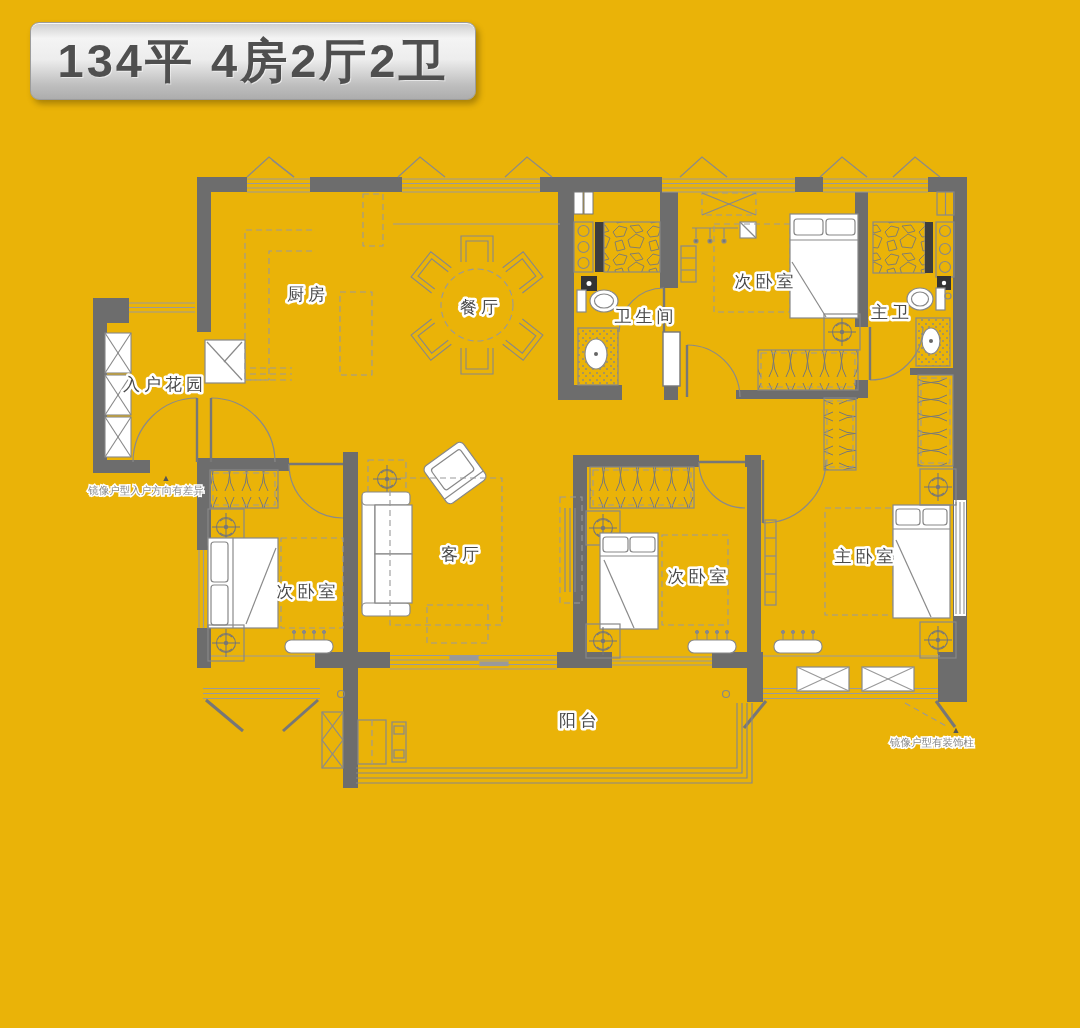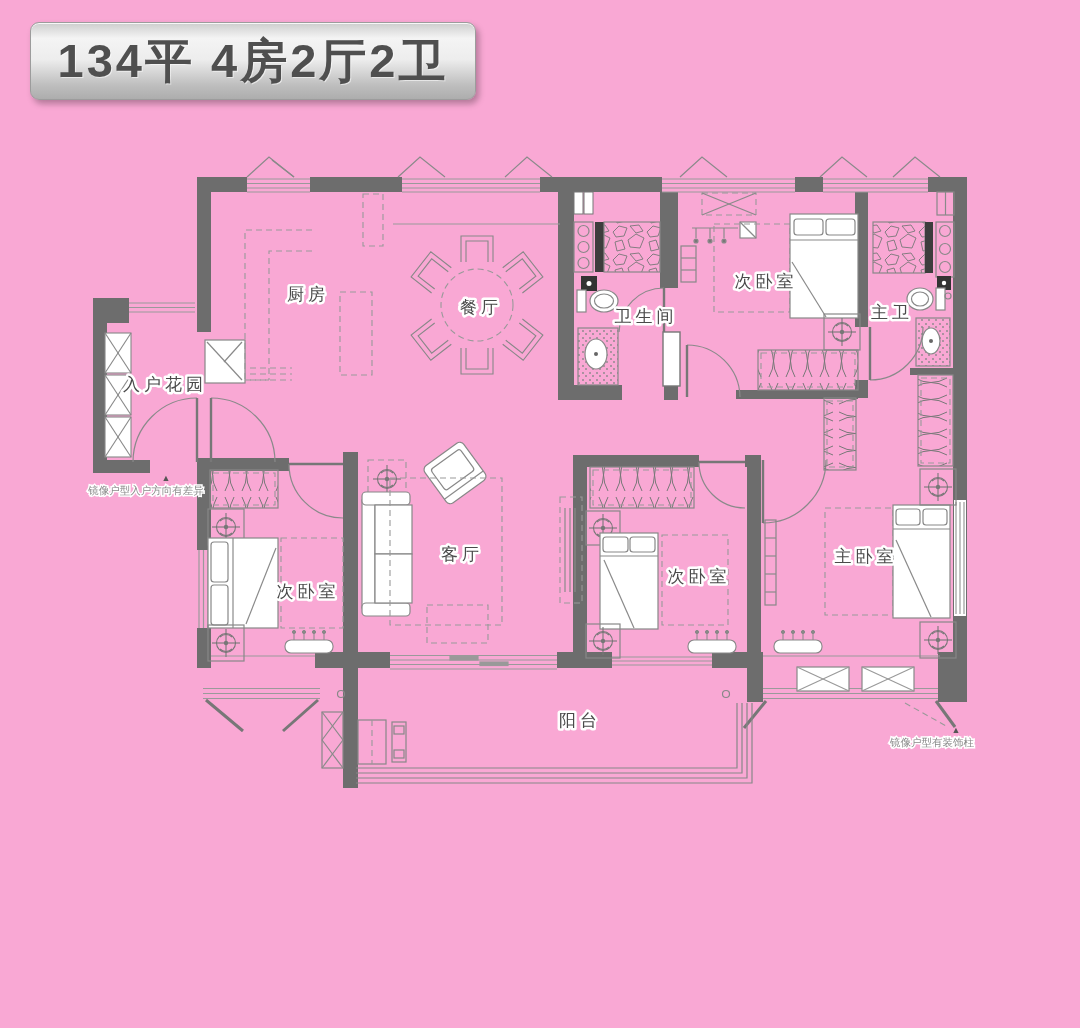--- a/index.html
+++ b/index.html
@@ -1,16 +1,16 @@
 <!DOCTYPE html>
 <html><head>
 <meta charset="utf-8">
 <style>
   html,body{margin:0;padding:0;background:#fff;}
-  .canvas{position:relative;width:1080px;height:1028px;background:#f9a8d4;overflow:hidden;
+  .canvas{position:relative;width:1080px;height:1028px;background:#eab308;overflow:hidden;
           font-family:"Liberation Sans",sans-serif;}
   .banner{position:absolute;left:30px;top:22px;width:444px;height:76px;border-radius:9px;
           background:linear-gradient(180deg,#cdcdcd 0%,#f4f4f4 20%,#ededed 48%,#bebebe 82%,#adadad 100%);
           border:1px solid #9c9c9c;
           box-shadow:3px 4px 6px rgba(0,0,0,.28), inset 0 1px 0 rgba(255,255,255,.85);
           display:flex;align-items:center;justify-content:center;}
   .banner span{font-weight:bold;font-size:47px;color:#4f4f4f;letter-spacing:3px;
           text-shadow:1px 1px 0 rgba(255,255,255,.55);}
   svg{position:absolute;left:0;top:0;}
   .wall{fill:#6d6d6d;}

